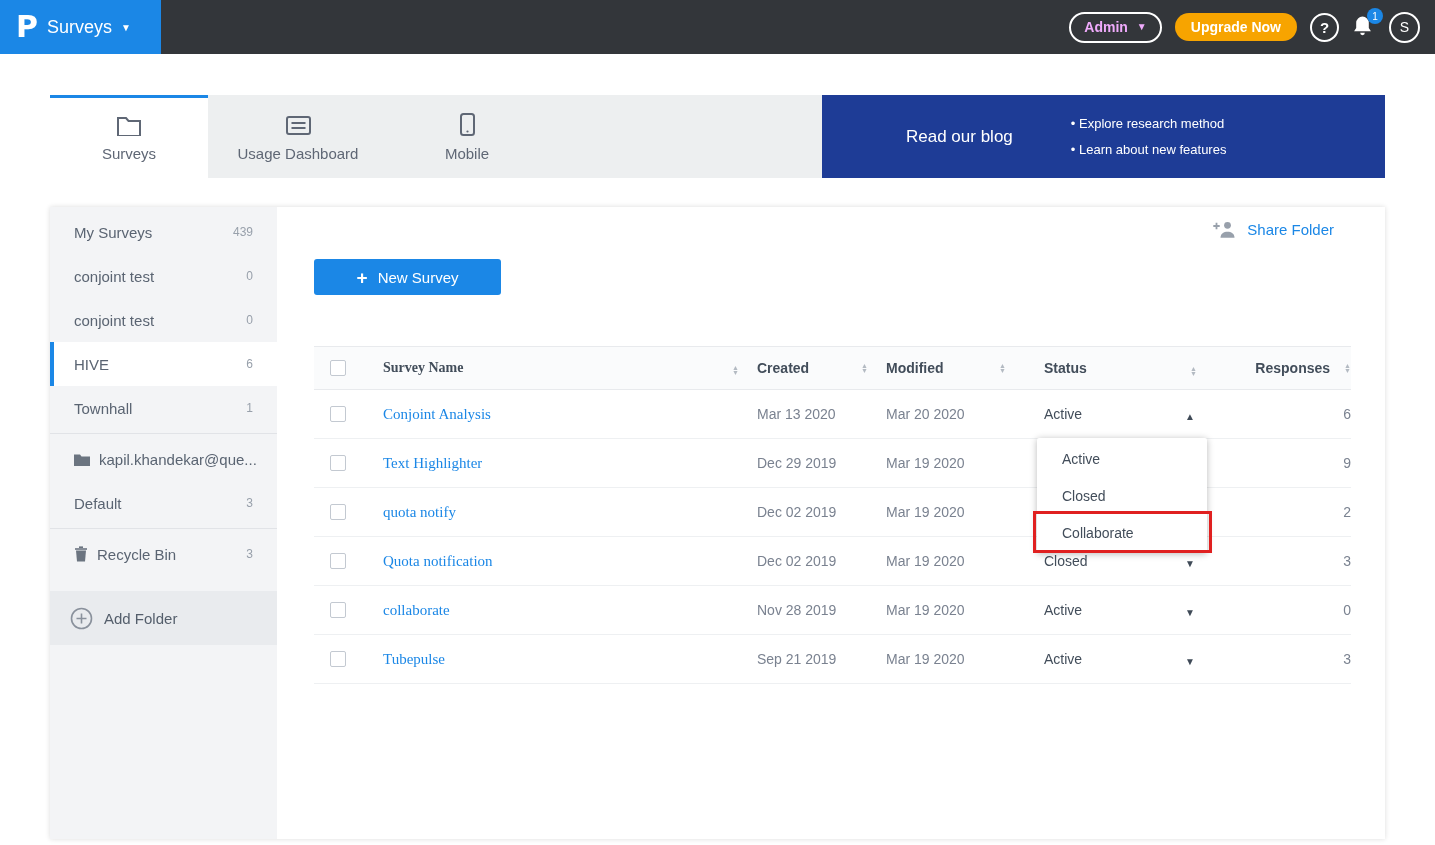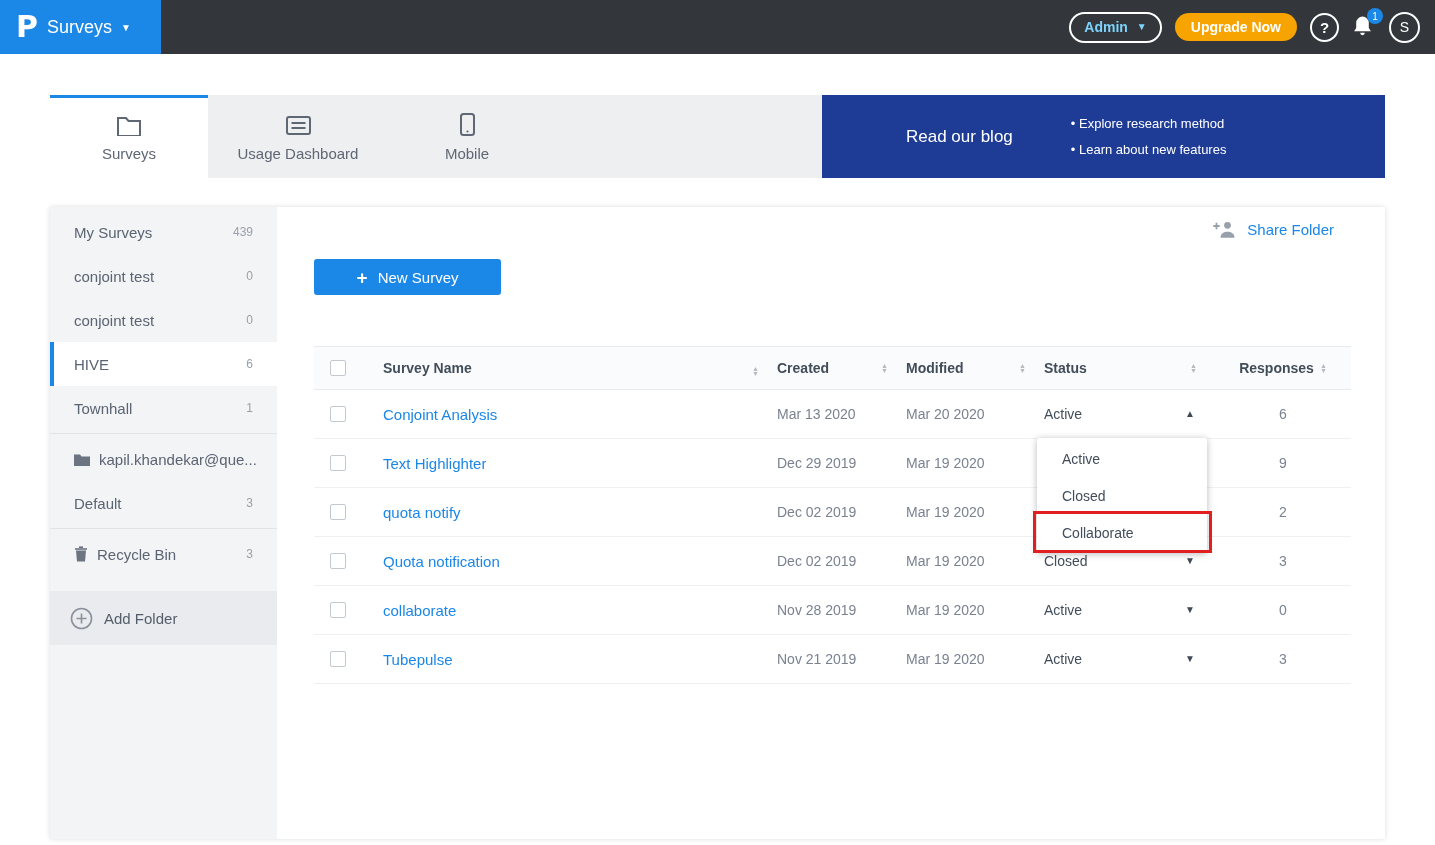--- a/index.html
+++ b/index.html
@@ -26,21 +26,21 @@
     color: #fff; font-size: 30px; font-weight: bold; line-height: 1;
     font-family: "DejaVu Sans", sans-serif;
   }
   .product-label { color: #fff; font-size: 18px; }
   .caret { font-size: 10px; line-height: 1; }
   .logo-area .caret { color: #fff; margin-top: 2px; }
 
   .topbar-right { margin-left: auto; display: flex; align-items: center; gap: 13px; padding-right: 15px; }
   .admin-btn {
     height: 31px; border: 2px solid #fff; border-radius: 16px; background: transparent;
-    color: #7dd3fc; font-size: 14px; font-weight: bold;
+    color: #f0abfc; font-size: 14px; font-weight: bold;
     display: flex; align-items: center; gap: 9px; padding: 0 13px; cursor: pointer;
     font-family: "Liberation Sans", sans-serif;
   }
   .search-box {
     width: 291px; height: 30px; background: #fff; border-radius: 16px;
     display: flex; align-items: center; gap: 8px; padding: 0 11px;
   }
   .search-box input {
     border: none; outline: none; flex: 1; font-size: 14px; color: #333;
     font-family: "Liberation Sans", sans-serif; background: transparent;
@@ -136,25 +136,25 @@
   .t-header {
     height: 44px; display: flex; align-items: center;
     border-top: 1px solid #e8eaed; border-bottom: 1px solid #e8eaed;
     background: #fafbfc; font-size: 14px; font-weight: bold; color: #424d5a;
   }
   .t-row {
     height: 49px; display: flex; align-items: center;
     border-bottom: 1px solid #eef0f2; font-size: 14px; background: #fff;
   }
   .c-check { width: 56px; padding-left: 16px; display: flex; align-items: center; }
-  .c-name { flex: 1; display: flex; align-items: flex-end; padding-left: 13px; min-width: 0; }
+  .c-name { flex: 1; display: flex; align-items: flex-end; padding-left: 13px; min-width: 0; font-family: Liberation Serif, serif; }
   .c-created { width: 129px; display: flex; align-items: center; }
   .c-modified { width: 138px; display: flex; align-items: center; }
-  .c-status { width: 171px; display: flex; align-items: center; }
-  .c-resp { width: 136px; display: flex; align-items: center; justify-content: center; gap: 6px; }
+  .c-status { width: 171px; display: flex; align-items: flex-end; margin-left: 20px; }
+  .c-resp { width: 136px; display: flex; align-items: center; justify-content: flex-end; gap: 14px; }
   .checkbox {
     width: 16px; height: 16px; border: 1px solid #c3c9d1; border-radius: 2px;
     background: #fff; cursor: pointer; display: inline-block;
   }
   .sort {
     display: inline-flex; flex-direction: column; color: #b3bac2;
     font-size: 7px; line-height: 5px; margin-left: auto; margin-right: 18px; cursor: pointer;
   }
   .c-resp .sort { margin-left: 0; margin-right: 0; }
   .name-link { color: #1b87e6; font-size: 15px; cursor: pointer; white-space: nowrap; overflow: hidden; text-overflow: ellipsis; }
@@ -471,21 +471,21 @@
       </div>
 
       <div class="t-row">
         <div class="c-check">
             <span class="checkbox"></span>
           </div>
         <div class="c-name">
             <span class="name-link">Tubepulse</span>
           </div>
         <div class="c-created">
-            <span class="date-text">Nov 21 2019</span>
+            <span class="date-text">Sep 21 2019</span>
           </div>
         <div class="c-modified">
             <span class="date-text">Mar 19 2020</span>
           </div>
         <div class="c-status">
           <span class="status-text">Active</span>
           <span class="status-caret">▼</span>
         </div>
         <div class="c-resp">
             <span class="resp-text">3</span>

